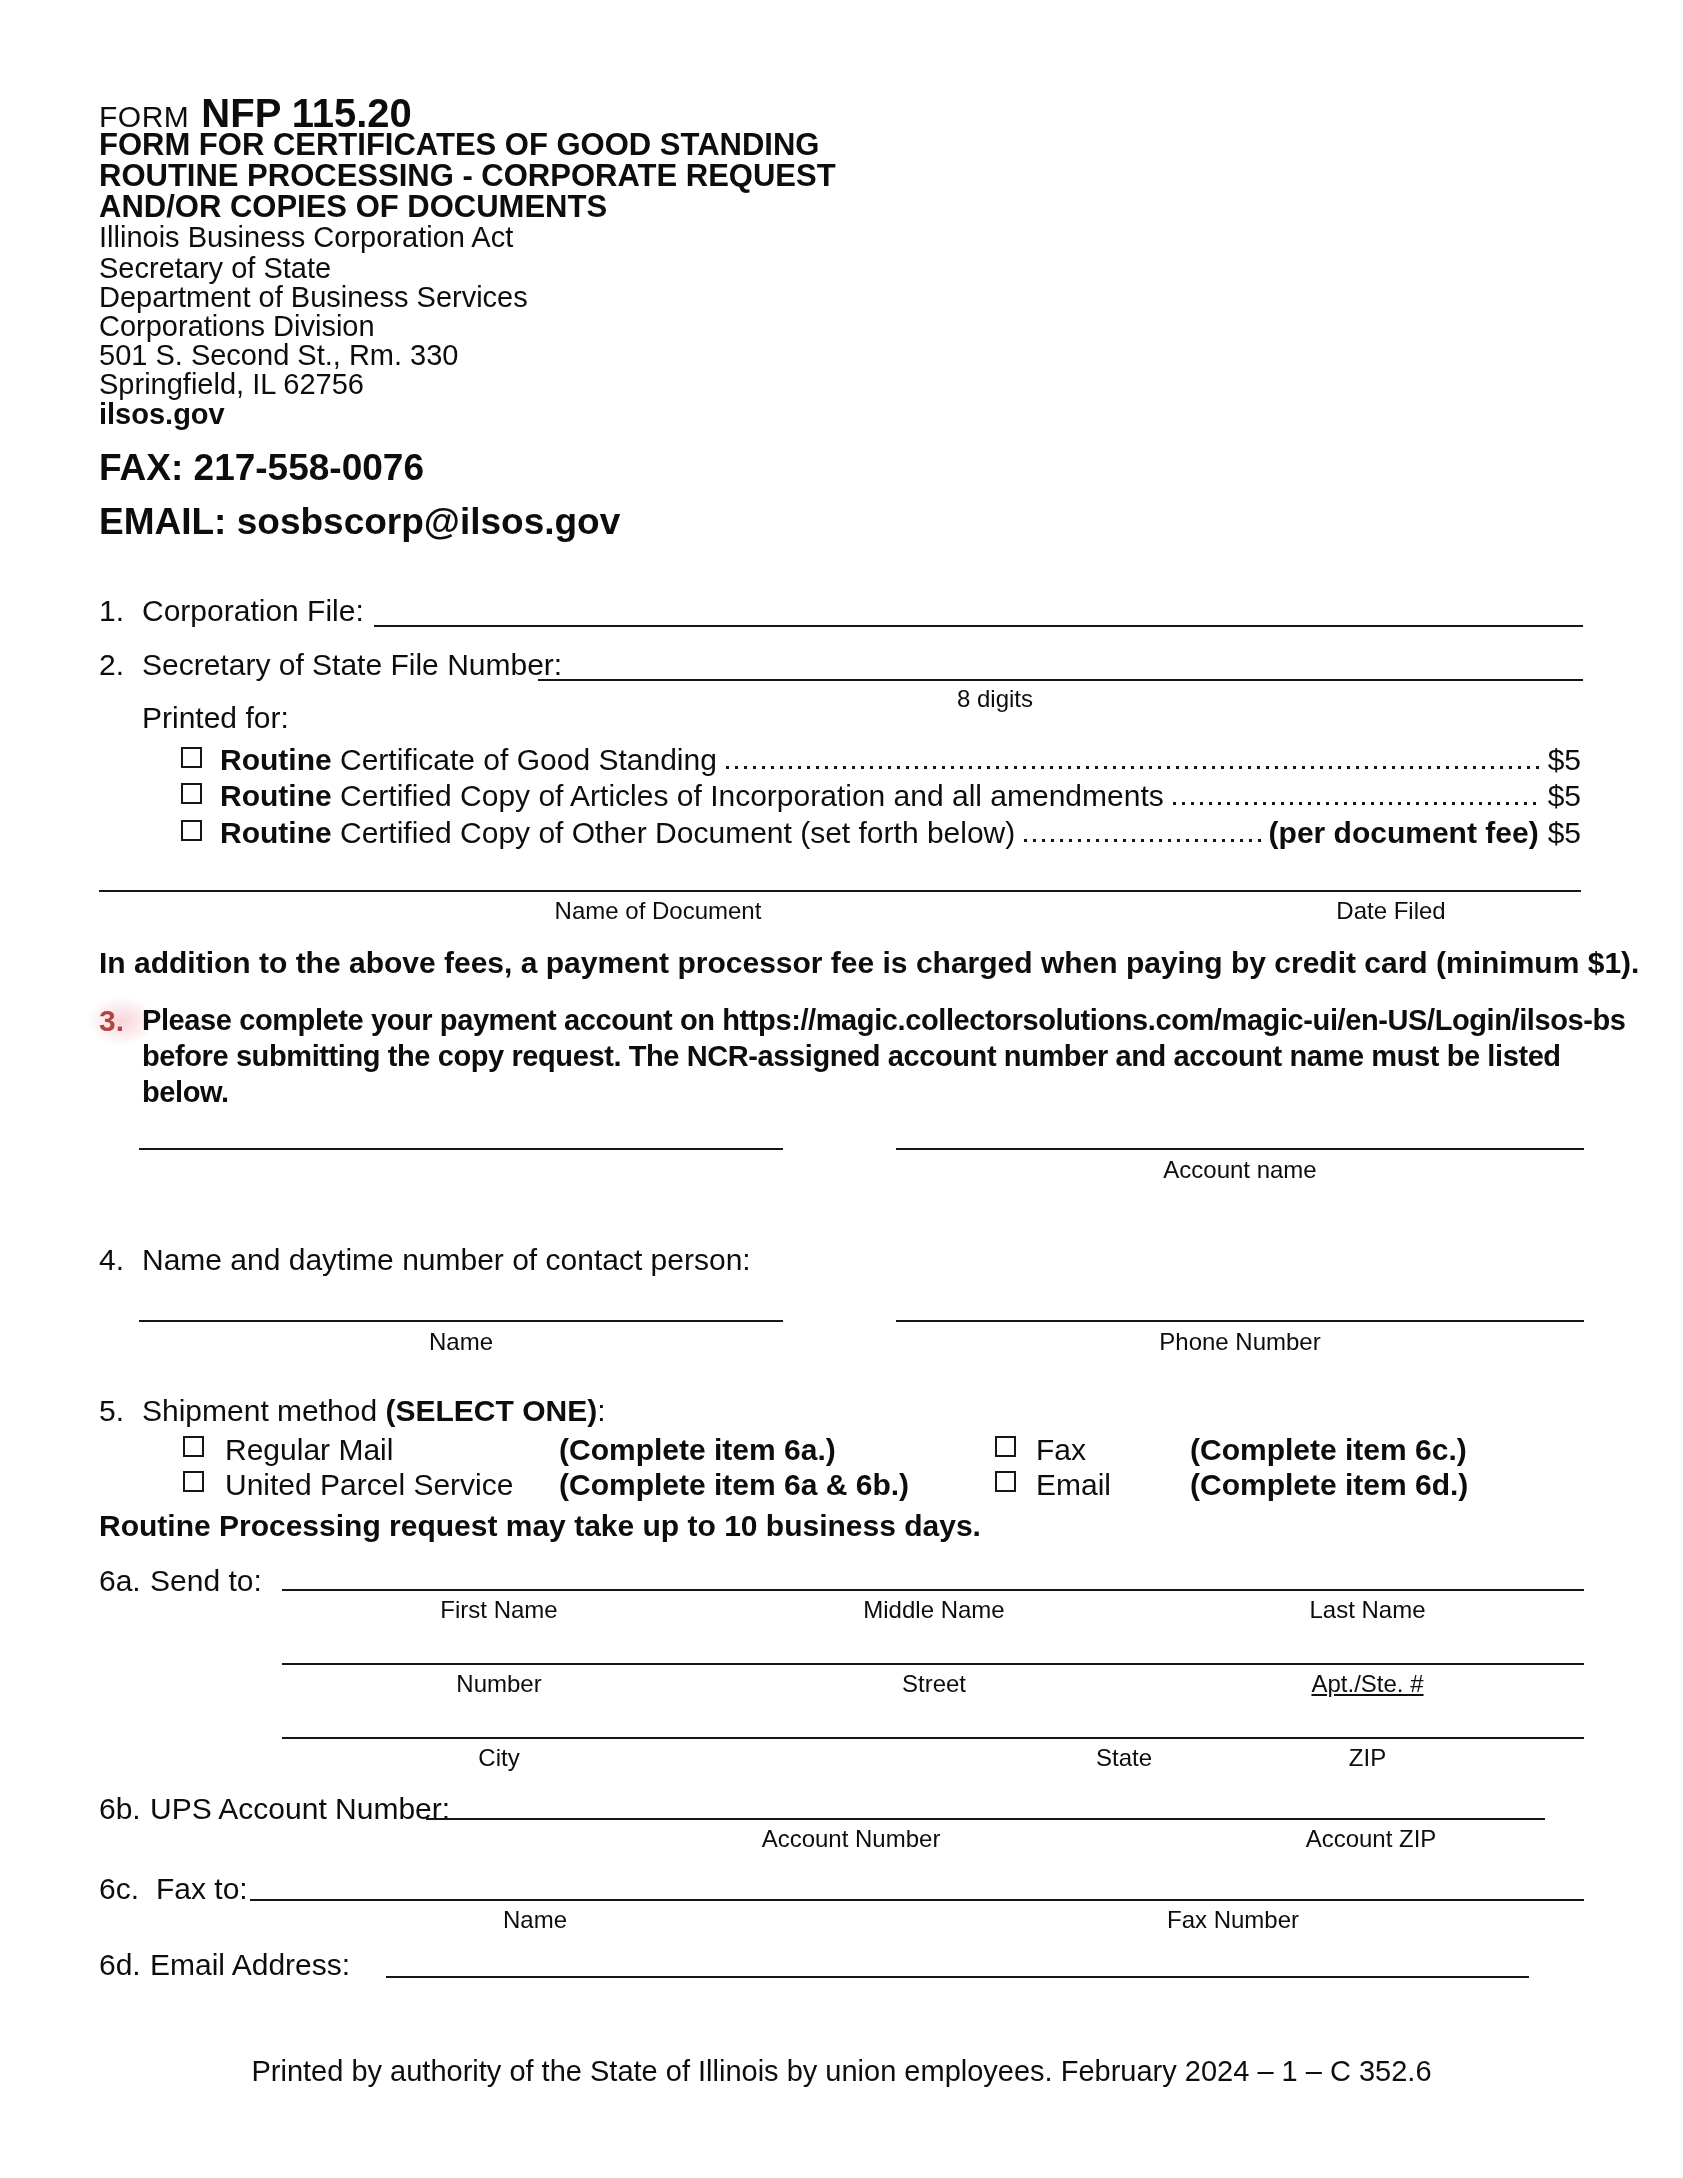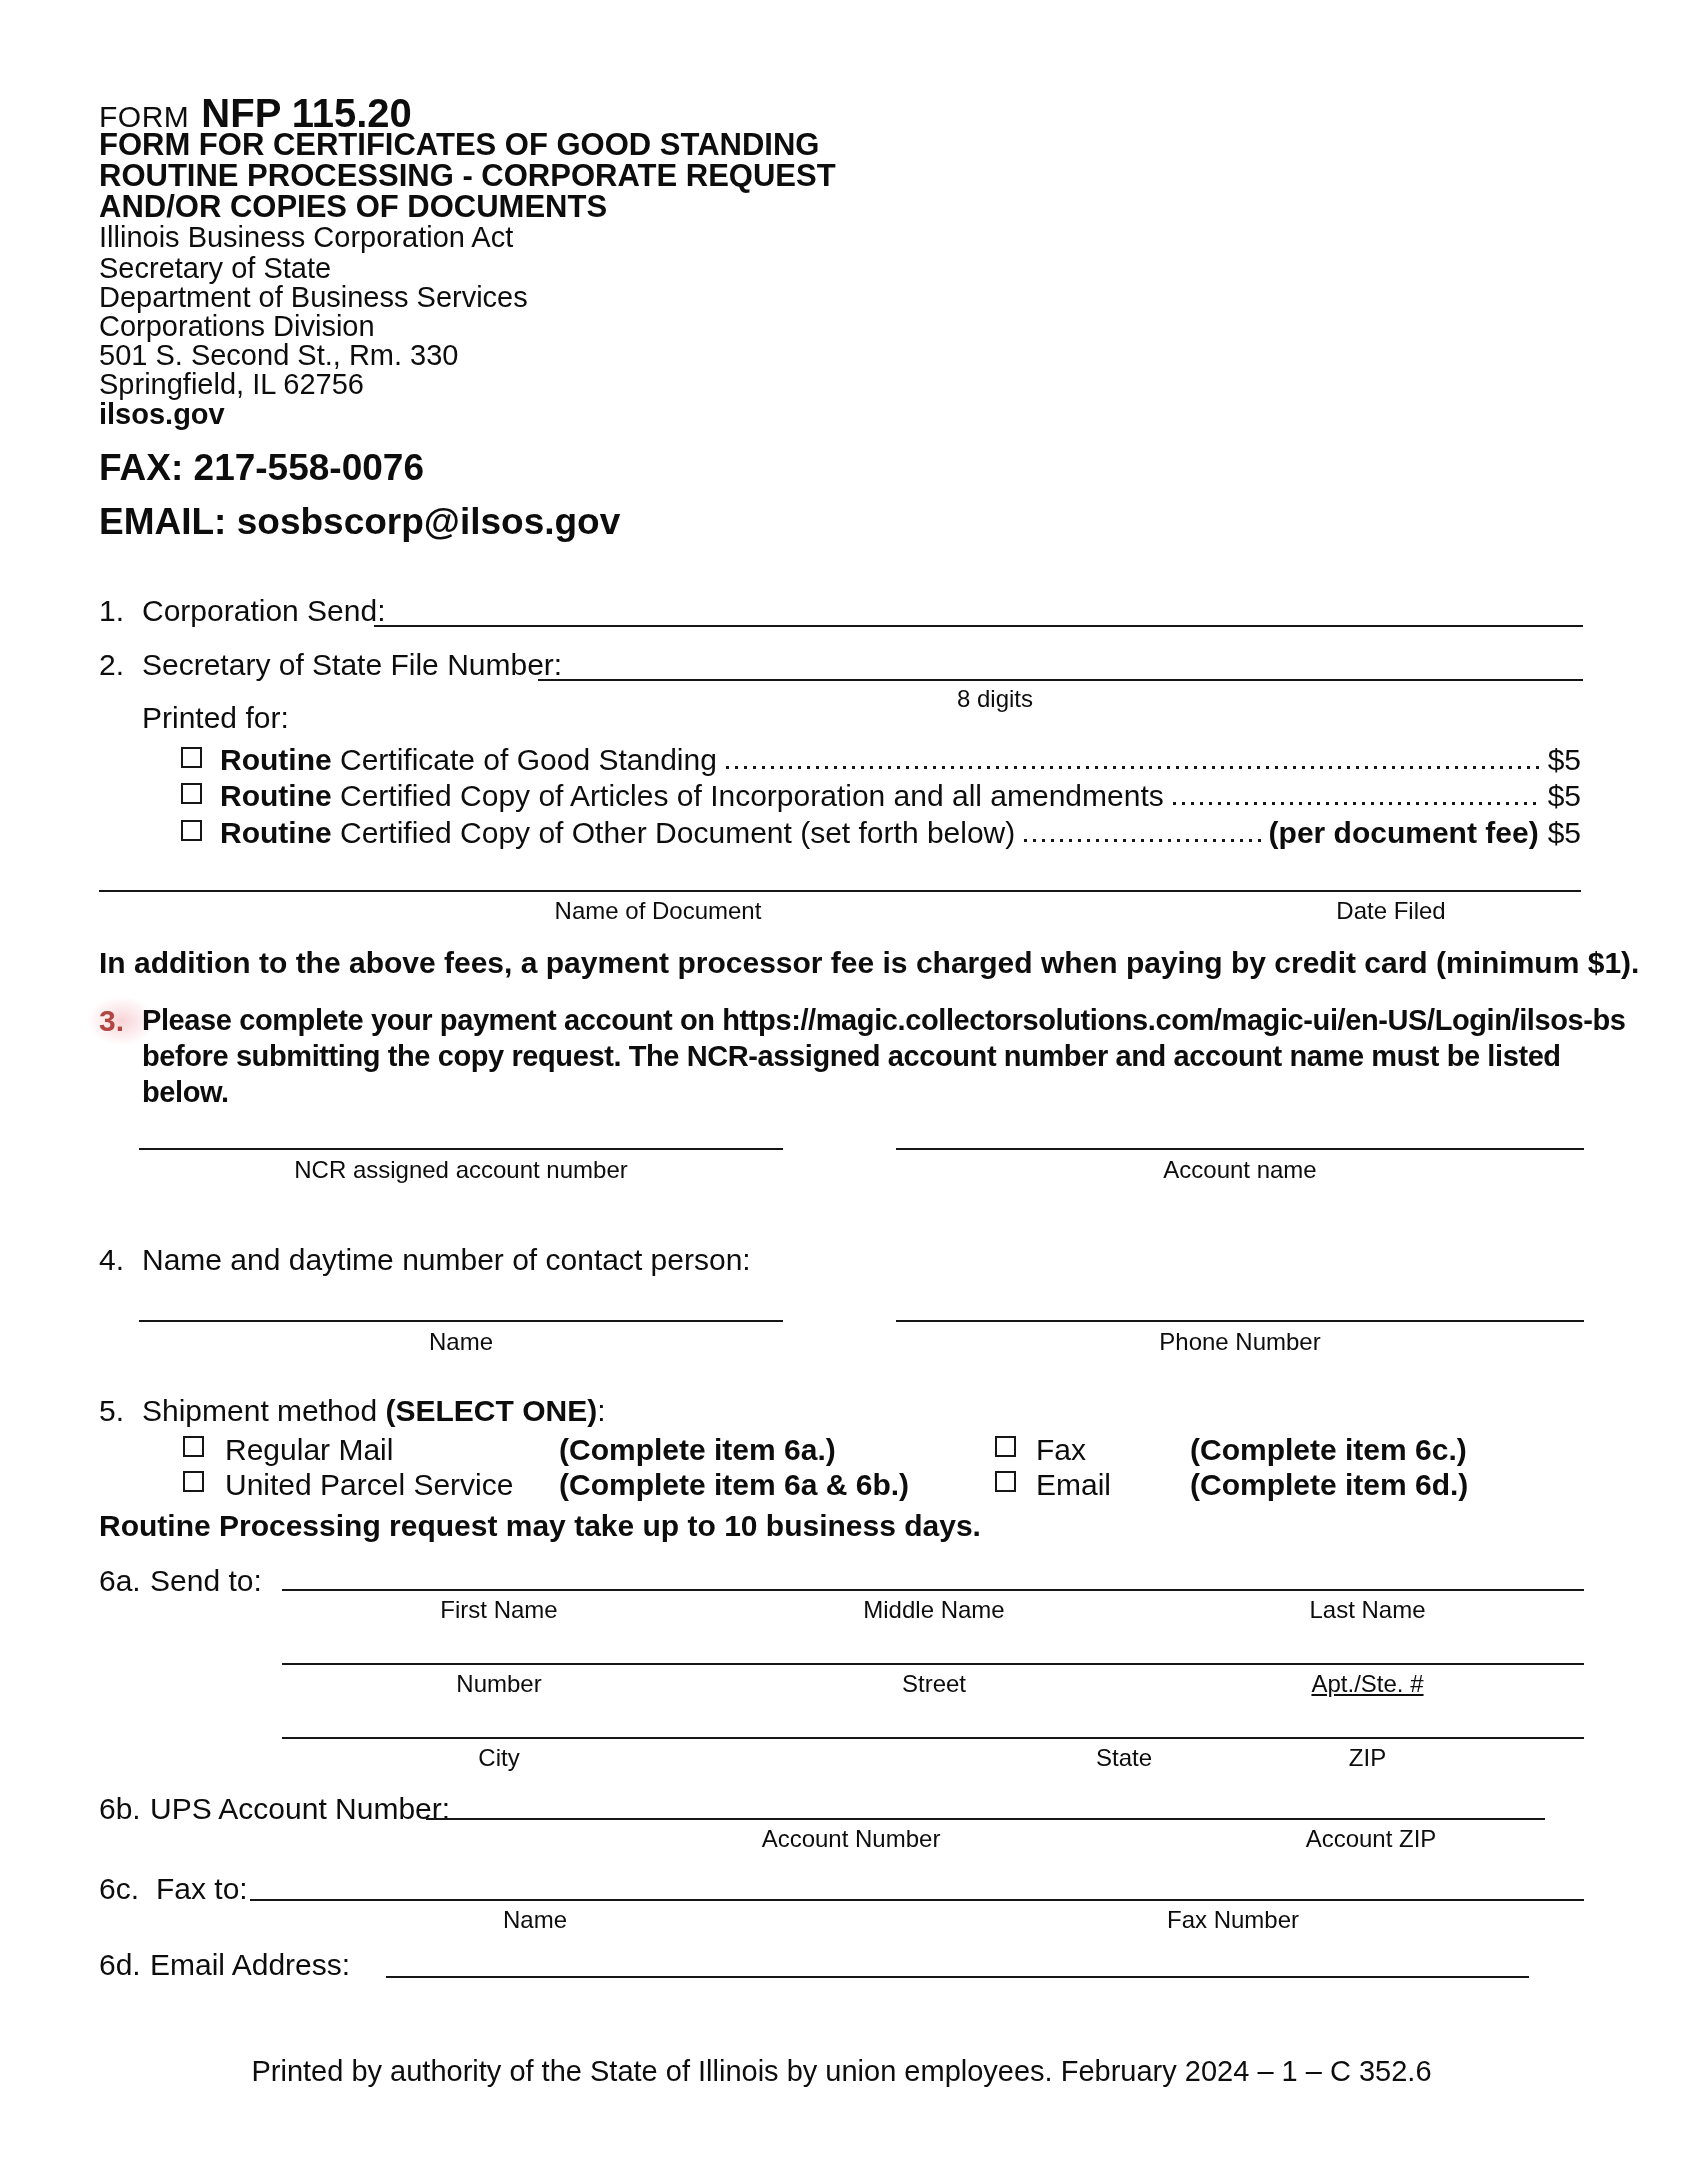--- a/index.html
+++ b/index.html
@@ -67,21 +67,21 @@
     <div>Department of Business Services</div>
     <div>Corporations Division</div>
     <div>501 S. Second St., Rm. 330</div>
     <div>Springfield, IL 62756</div>
   </div>
   <div class="website">ilsos.gov</div>
   <div class="fax">FAX: 217-558-0076</div>
   <div class="email">EMAIL: sosbscorp@ilsos.gov</div>
 
   <span class="num abs" style="left:99px; top:594px;">1.</span>
-  <span class="abs t30" style="left:142px; top:594px;">Corporation Send:</span>
+  <span class="abs t30" style="left:142px; top:594px;">Corporation File:</span>
   <div class="line" style="left:374px; top:625px; width:1209px;"></div>
 
   <span class="num abs" style="left:99px; top:648px;">2.</span>
   <span class="abs t30" style="left:142px; top:648px;">Secretary of State File Number:</span>
   <div class="line" style="left:538px; top:679px; width:1045px;"></div>
   <div class="lbl" style="left:896px; top:685px; width:198px;">8 digits</div>
   <span class="abs t30" style="left:142px; top:701px;">Printed for:</span>
 
   <div class="feerow" style="top:743px;">
     <span class="cb"></span>
@@ -111,21 +111,20 @@
 
   <div class="smudge"></div>
   <span class="num abs b rednum" style="left:99px; top:1004px;">3.</span>
   <div class="p3">
     <div>Please complete your payment account on https://magic.collectorsolutions.com/magic-ui/en-US/Login/ilsos-bs</div>
     <div>before submitting the copy request. The NCR-assigned account number and account name must be listed</div>
     <div>below.</div>
   </div>
   <div class="line" style="left:139px; top:1148px; width:644px;"></div>
   <div class="line" style="left:896px; top:1148px; width:688px;"></div>
-  <div class="lbl" style="left:139px; top:1156px; width:644px;">NCR assigned account number</div>
   <div class="lbl" style="left:896px; top:1156px; width:688px;">Account name</div>
 
   <span class="num abs" style="left:99px; top:1243px;">4.</span>
   <span class="abs t30" style="left:142px; top:1243px;">Name and daytime number of contact person:</span>
   <div class="line" style="left:139px; top:1320px; width:644px;"></div>
   <div class="line" style="left:896px; top:1320px; width:688px;"></div>
   <div class="lbl" style="left:139px; top:1328px; width:644px;">Name</div>
   <div class="lbl" style="left:896px; top:1328px; width:688px;">Phone Number</div>
 
   <span class="num abs" style="left:99px; top:1394px;">5.</span>

